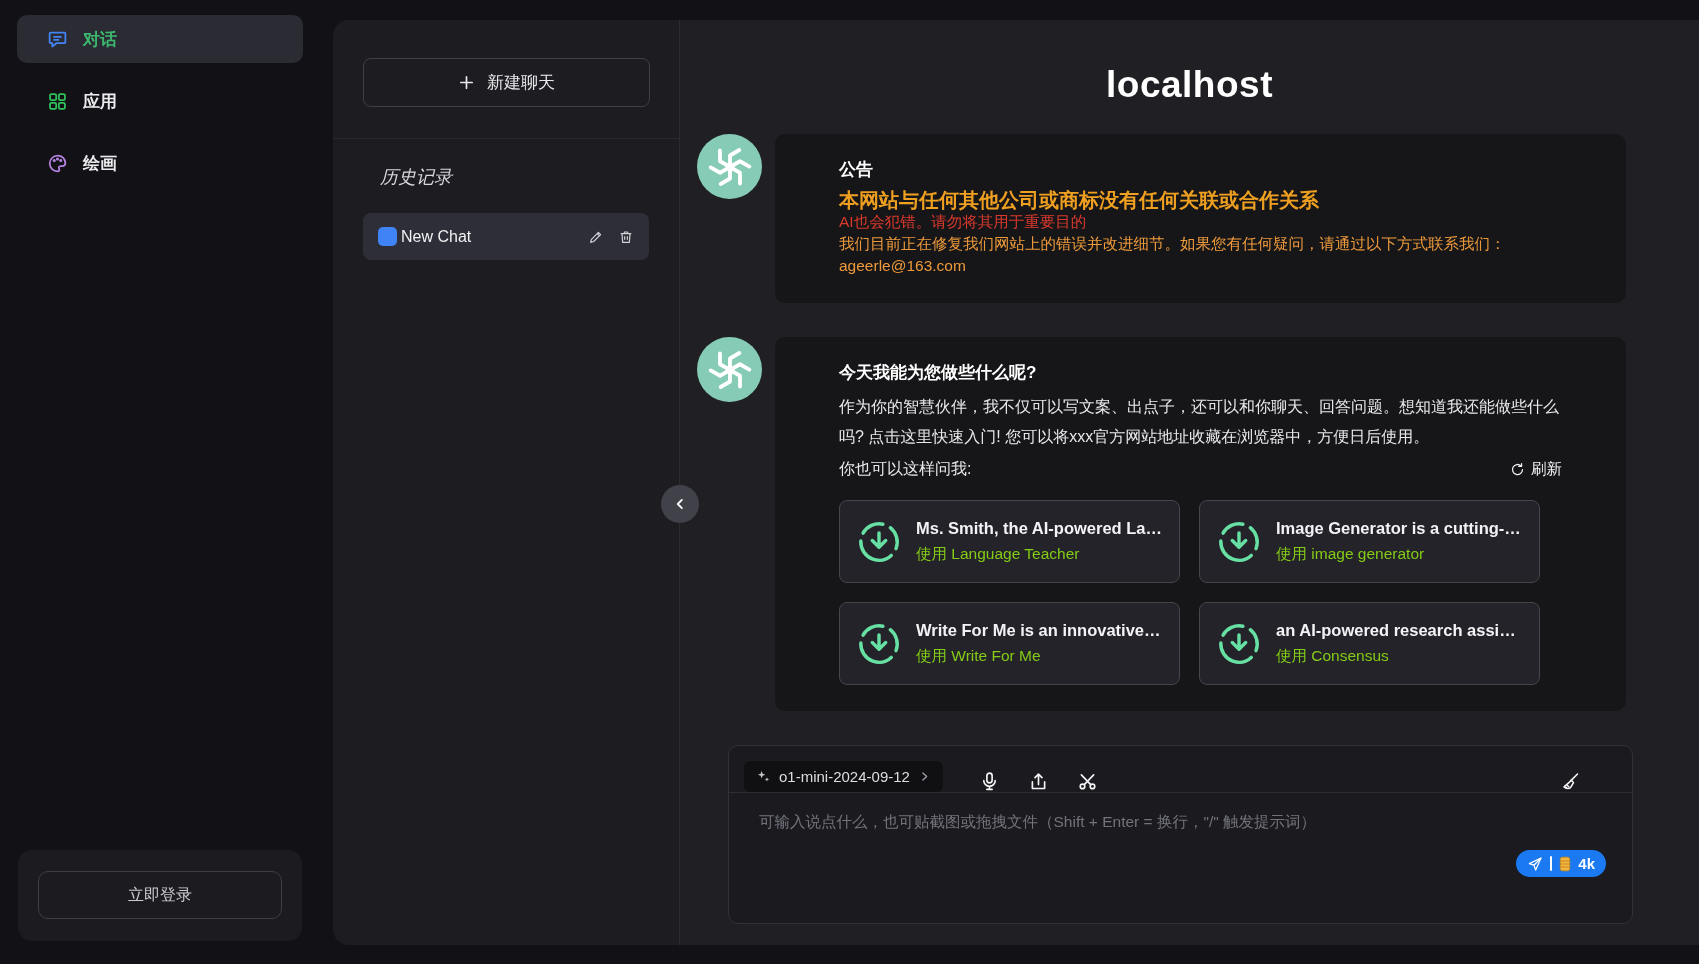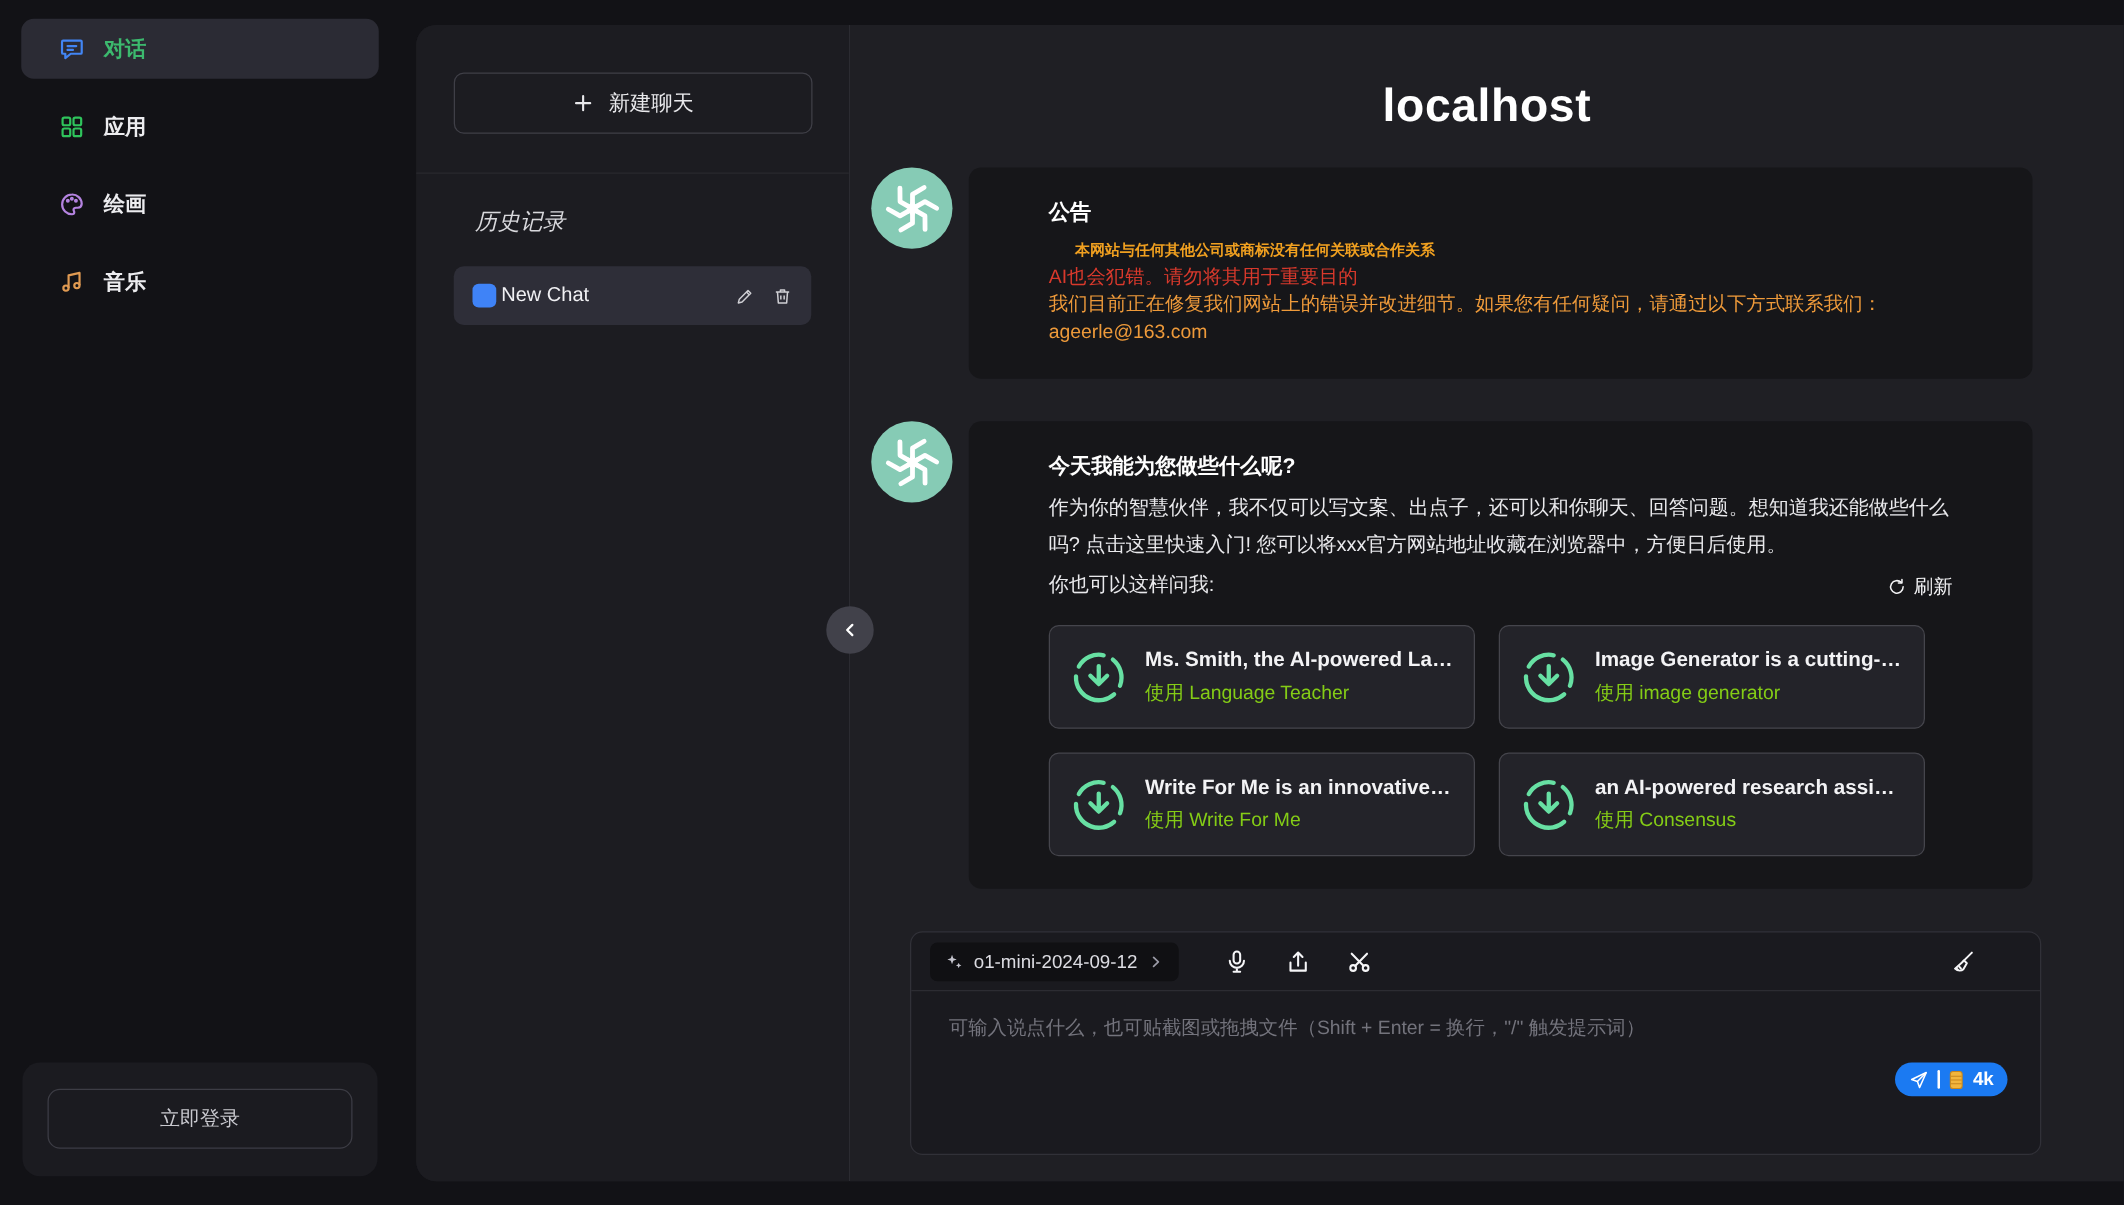--- a/index.html
+++ b/index.html
@@ -74,21 +74,21 @@
   .avatar {
     width:65px; height:65px; border-radius:50%; background:#86cbb5; flex:0 0 auto;
     display:flex; align-items:center; justify-content:center;
   }
   .msg-bubble {
     flex:1; margin-right:73px; min-width:0;
     background:#161619; border-radius:10px; padding:24px 64px 26px 64px;
   }
   .msg-heading { font-size:17px; font-weight:700; color:#ffffff; margin-bottom:8px; }
   .ann-line { display:block; font-size:15.5px; line-height:22px; }
-  .ann-line.bold { font-weight:700; font-size:12px;margin-left:21px; }
+  .ann-line.bold { font-weight:700; font-size:20px; }
   .msg-body { font-size:16px; line-height:30px; color:#e9e9ec; max-width:740px; }
   .hint-row { display:flex; align-items:center; justify-content:space-between; margin-top:2px; }
   .hint-text { font-size:16px; line-height:30px; color:#e9e9ec; }
   .refresh-btn {
     display:flex; align-items:center; gap:6px; background:none; border:none;
     color:#f2f2f4; font-size:15.5px; cursor:pointer; font-family:inherit;
   }
   .sugg-grid { margin-top:16px; display:grid; grid-template-columns:341px 341px; gap:19px; }
   .sugg-card {
     height:83px; border:1px solid #45454c; border-radius:8px; background:#232329;
@@ -98,21 +98,21 @@
   .sugg-title { font-size:16.5px; font-weight:600; color:#f3f3f5; white-space:nowrap; overflow:hidden; text-overflow:ellipsis; }
   .sugg-sub { font-size:15.5px; color:#84cc16; margin-top:6px; white-space:nowrap; overflow:hidden; text-overflow:ellipsis; }
 
   
   .composer {
     margin:0 66px 0 48px; height:179px; position:relative;
     border:1px solid #313138; border-radius:10px; background:#1a1a1f;
   }
   .composer-toolbar {
     height:47px; border-bottom:1px solid #2c2c32;
-    display:flex; align-items:center; padding:0 15px;
+    display:flex; align-items:flex-end; padding:0 15px;
   }
   .model-pill {
     height:31px; background:#101013; border:none; border-radius:6px;
     display:flex; align-items:center; gap:8px; padding:0 12px; cursor:pointer;
     color:#dcdce2; font-size:15px; font-family:inherit;
   }
   .tool-icon-btn { background:none; border:none; cursor:pointer; color:#f5f5f7; display:flex; align-items:center; }
   .tool-icon-btn.mic { margin-left:36px; }
   .tool-icon-btn + .tool-icon-btn { margin-left:28px; }
   .tool-icon-btn.broom { margin-left:auto; margin-right:36px; }
@@ -157,30 +157,20 @@
     <span>
       <svg width="21" height="21" viewBox="0 0 24 24" fill="none" stroke="#b483e0" stroke-width="2" stroke-linejoin="round">
         <path d="M12 3a9 9 0 1 0 .2 18c1.4 0 2-.9 2-1.8 0-.9-.7-1.4-.7-2.3 0-1 .9-1.8 2.1-1.8h1.9A3.9 3.9 0 0 0 21 11.5 8.7 8.7 0 0 0 12 3z"></path>
         <circle cx="8.3" cy="8.6" r="0.8" fill="#b483e0"></circle>
           <circle cx="12" cy="6.9" r="0.8" fill="#b483e0"></circle>
           <circle cx="15.7" cy="8.6" r="0.8" fill="#b483e0"></circle>
       </svg>
     </span>
     <span>绘画</span>
   </div>
-  <div class="nav-item">
-    <span>
-      <svg width="21" height="21" viewBox="0 0 24 24" fill="none" stroke="#e09a52" stroke-width="2" stroke-linejoin="round">
-        <path d="M9 17.5V6l10-2.2V15"></path>
-        <circle cx="6.6" cy="17.7" r="2.4"></circle>
-          <circle cx="16.6" cy="15.4" r="2.4"></circle>
-      </svg>
-    </span>
-    <span>音乐</span>
-  </div>
 
   <div class="login-card">
     <button class="login-btn">立即登录</button>
   </div>
 </nav>
 
 <div class="main-shell">
 
   <aside class="chat-list">
     <button class="new-chat-btn">

